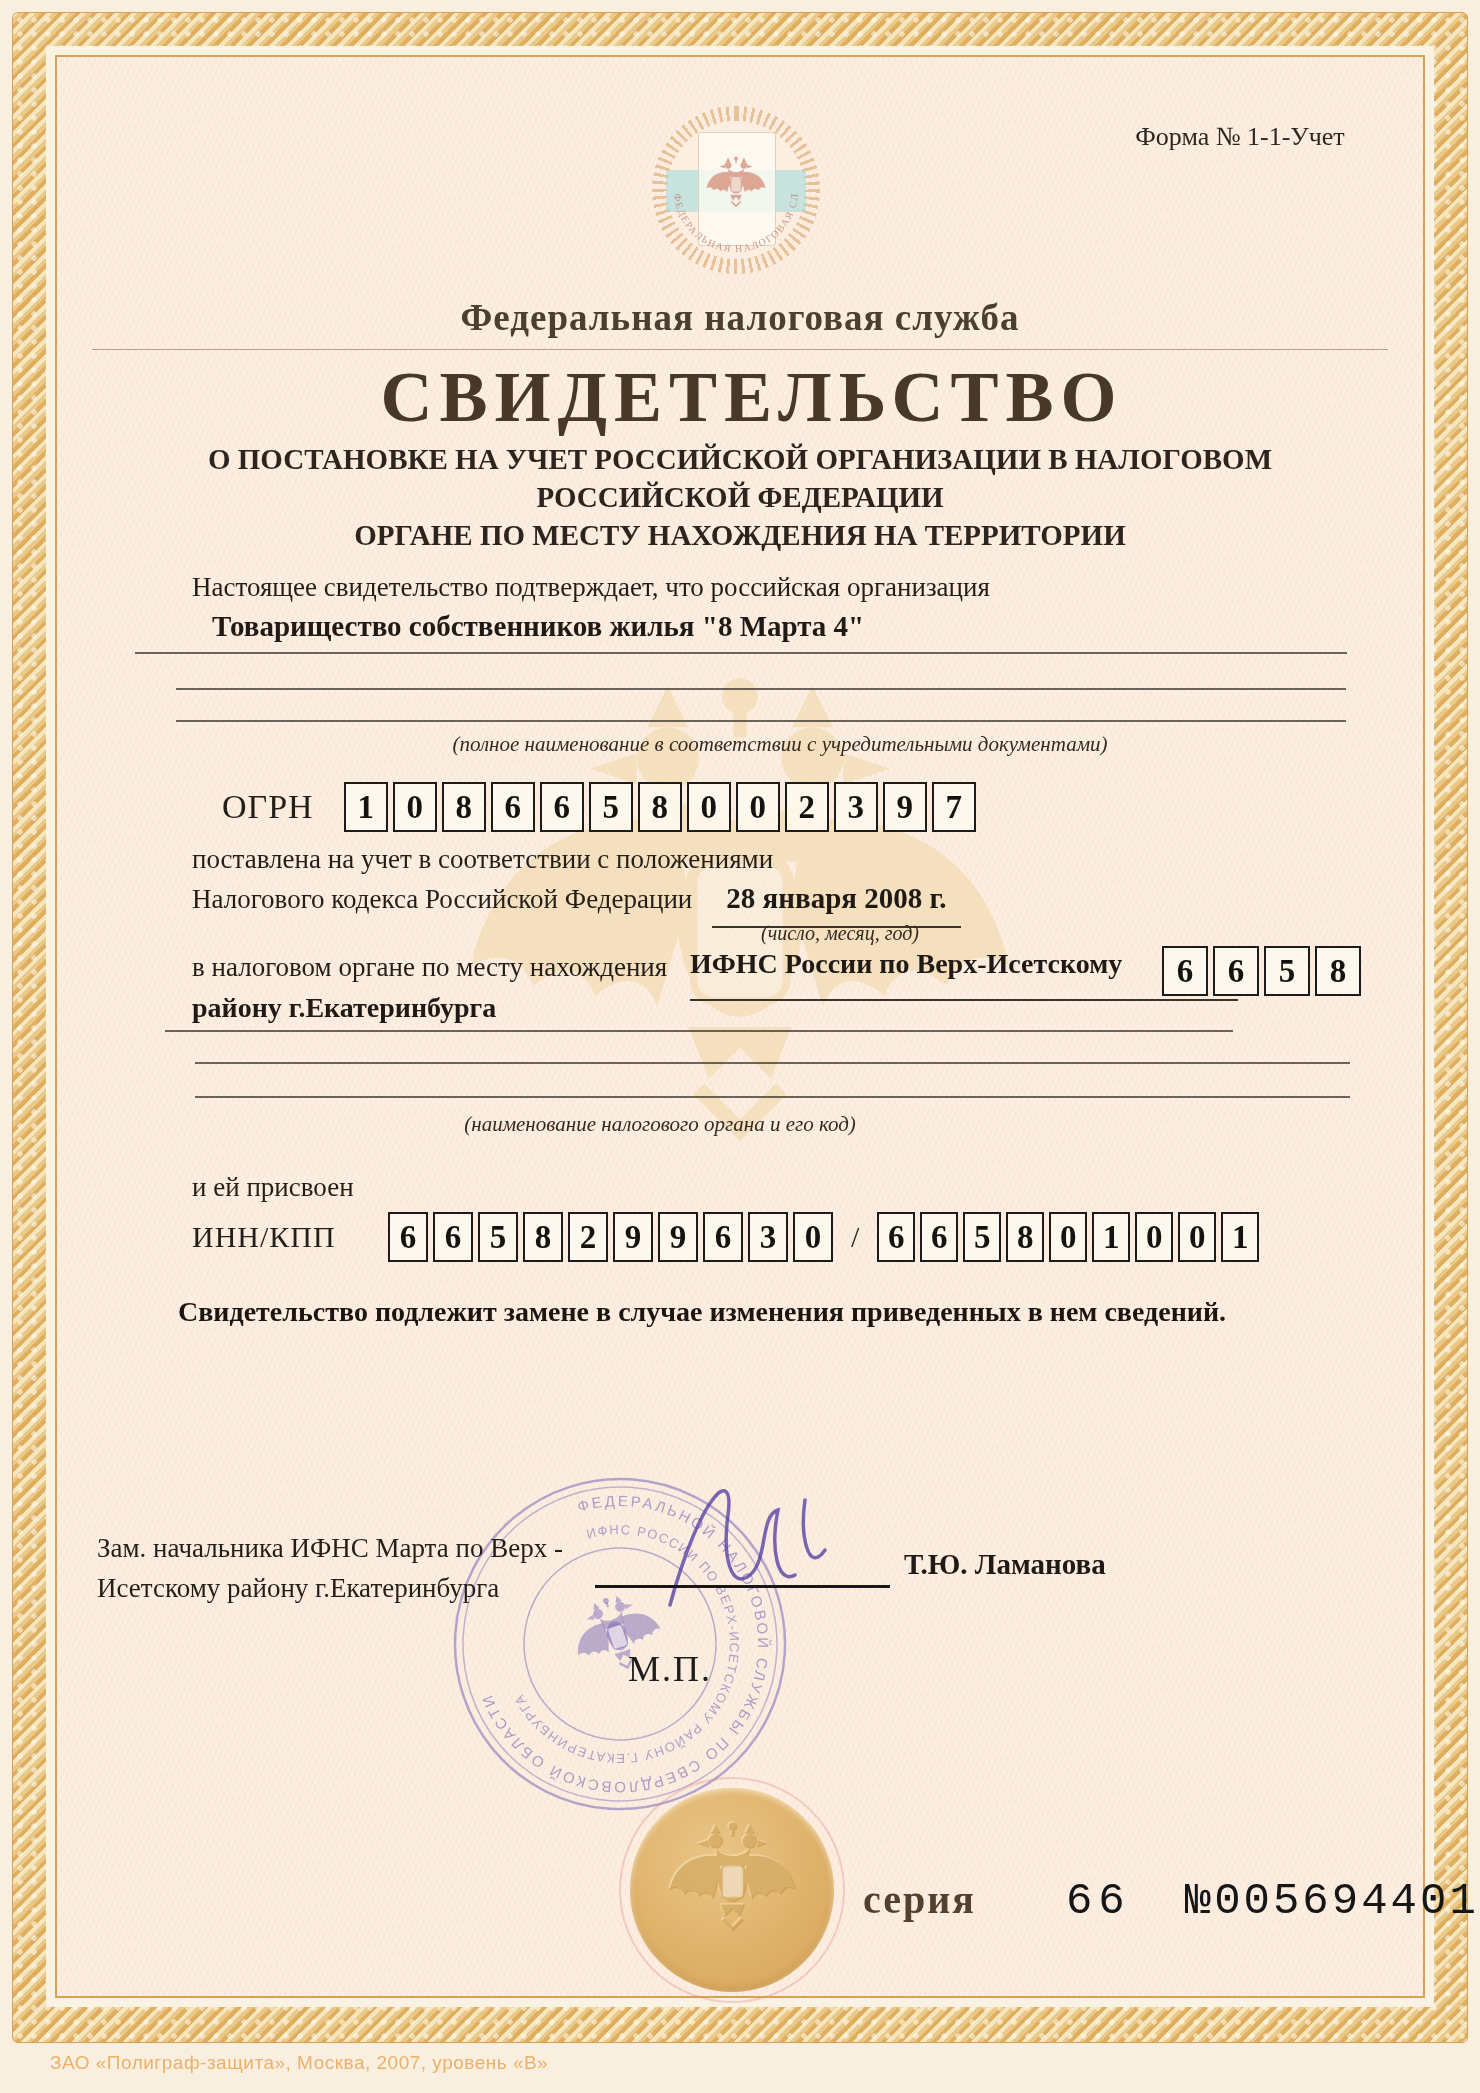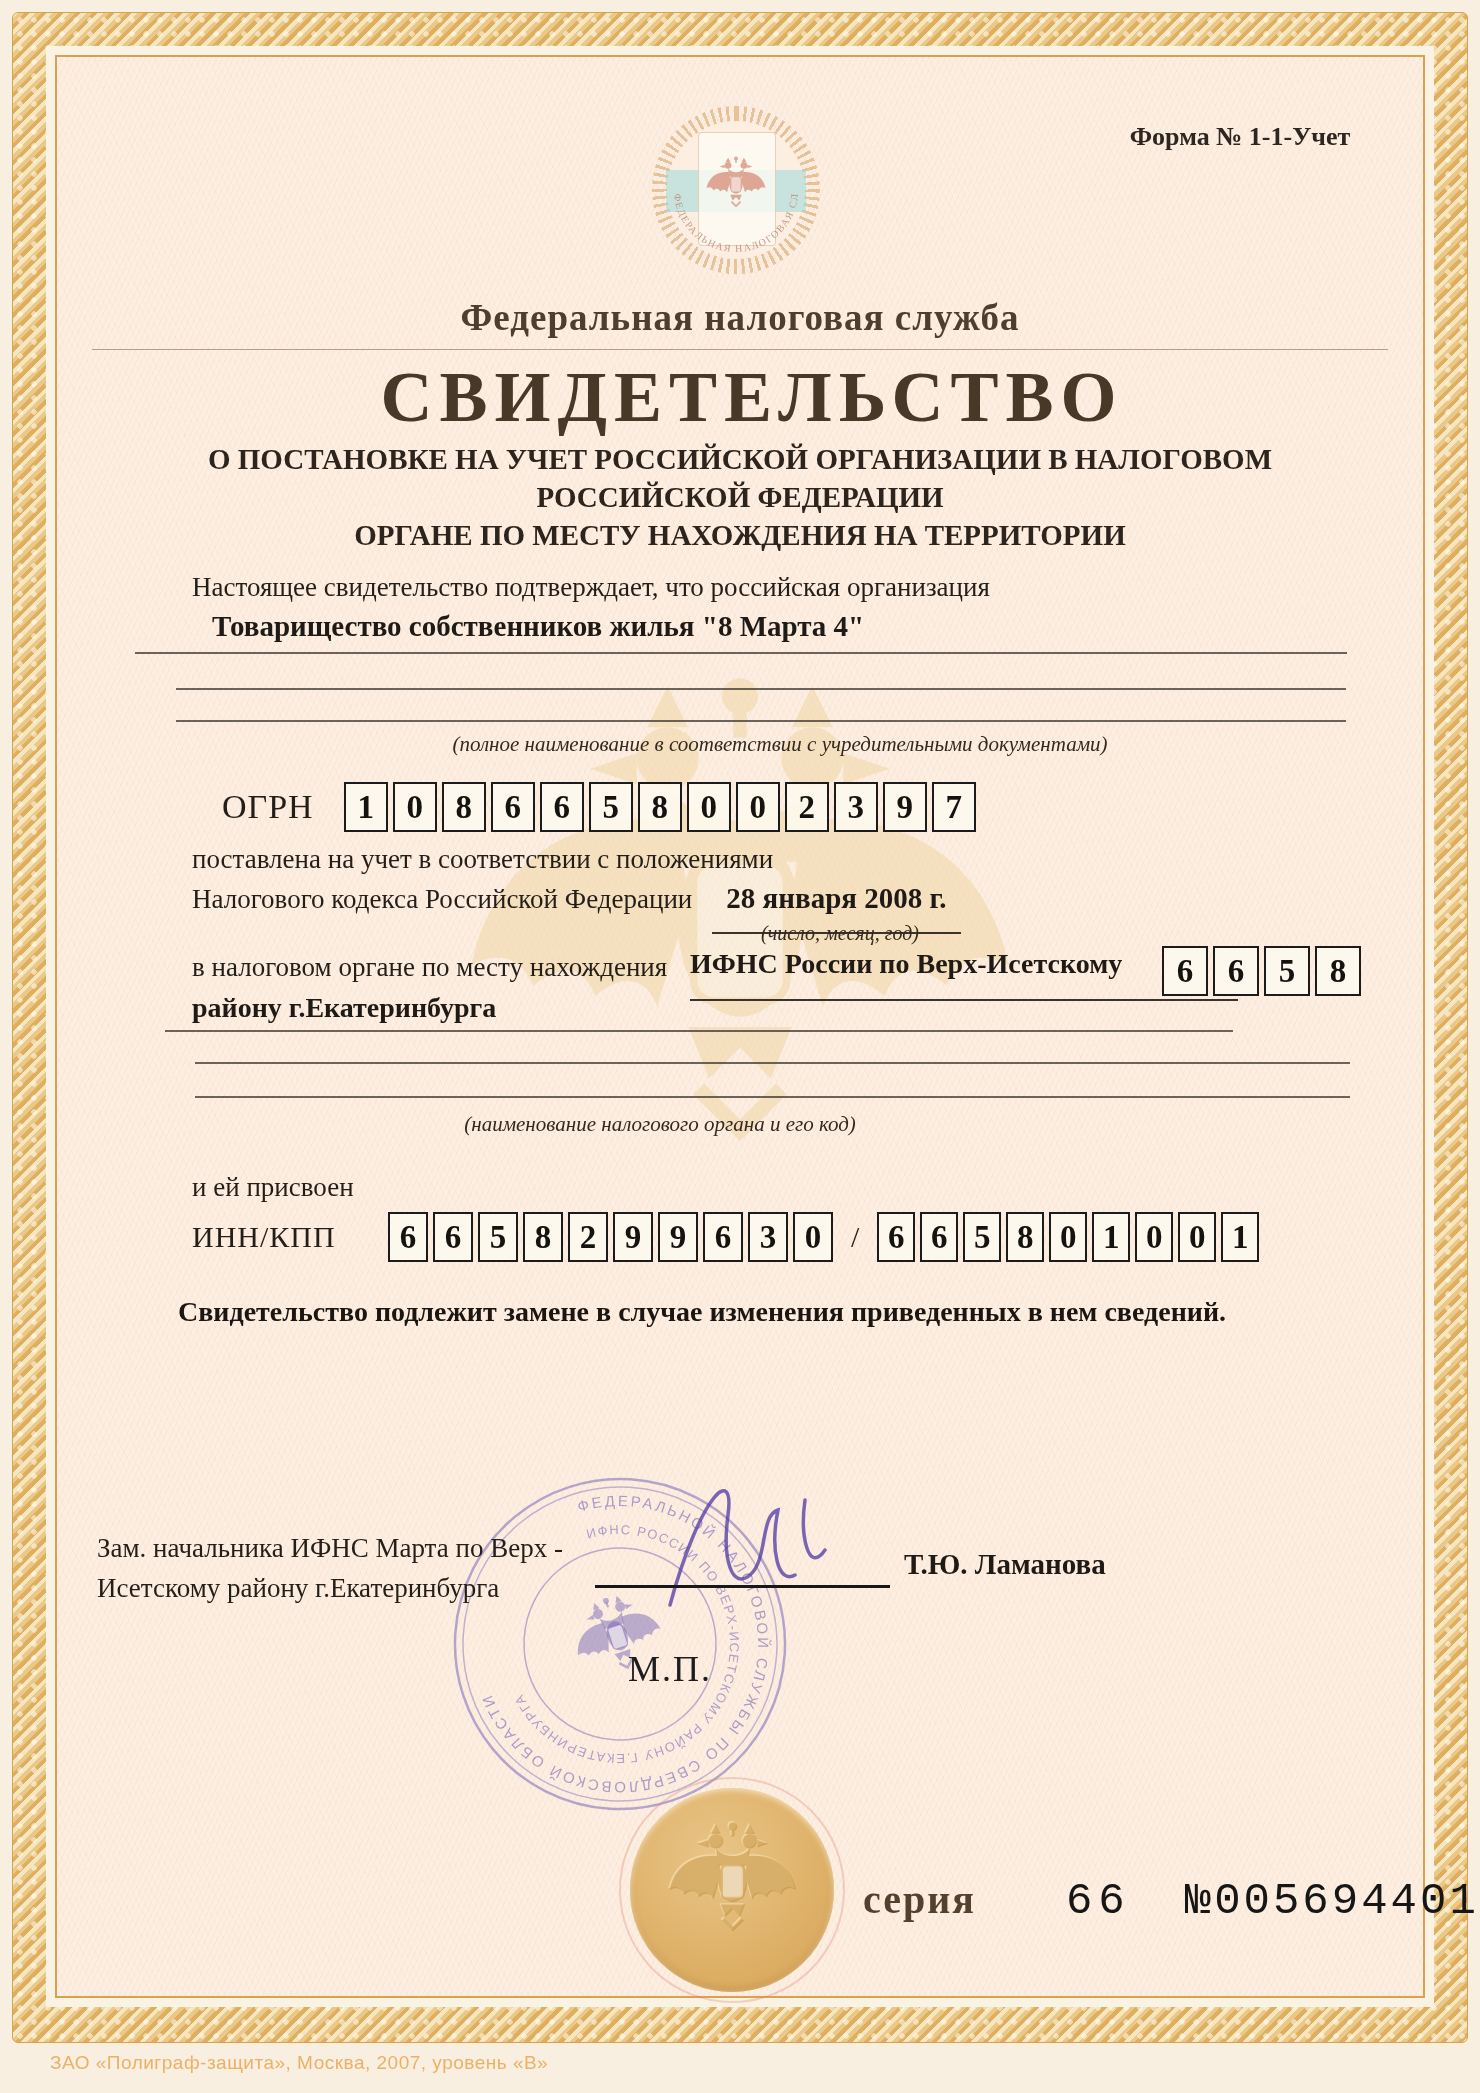--- a/index.html
+++ b/index.html
@@ -26,21 +26,21 @@
   }
   .field::before{
     content:'';position:absolute;inset:0;pointer-events:none;
     background:
       repeating-linear-gradient(115deg, rgba(235,158,132,.10) 0 1px, rgba(0,0,0,0) 1px 5px),
       repeating-linear-gradient(63deg, rgba(236,172,140,.08) 0 1px, rgba(0,0,0,0) 1px 6px);
   }
   .abs{position:absolute;}
   .center{text-align:center;}
 
-  .form-label{font-size:26px;font-weight:bold;color:#2e2620;}
+  .form-label{font-size:26px;font-weight:normal;color:#2e2620;}
   .agency{width:100%;font-size:37px;font-weight:bold;color:#4c3e31;letter-spacing:1px;}
   .agency-rule{height:1px;background:rgba(120,95,70,.55);}
   .doc-title{width:100%;font-size:72px;font-weight:bold;color:#483828;letter-spacing:7px;}
   .subtitle{width:100%;font-size:29px;font-weight:bold;color:#2c241d;line-height:38px;}
 
   .body-text{font-size:27px;color:#241e19;}
   .org-name{font-size:29px;font-weight:bold;color:#1f1a15;}
   .caption{font-size:21px;font-style:italic;color:#33291f;}
   .rule{height:2px;background:rgba(60,52,44,.75);}
 
@@ -52,21 +52,21 @@
     font-family:"Liberation Serif",serif;font-weight:bold;font-size:33px;color:#151310;
     height:46px;
   }
   .cells-ogrn .digit-cell{width:40px;}
   .cells-code .digit-cell{width:42px;}
   .cells-inn .digit-cell{width:36px;}
   .cells-kpp .digit-cell{width:34px;}
   .row{display:flex;align-items:center;justify-content:space-between;}
   .date-underlined{
     font-weight:bold;font-size:29px;color:#1f1a15;
-    border-bottom:2.5px solid #3a332c;padding:0 14px 17px 14px;
+    border-bottom:2.5px solid #3a332c;padding:0 14px 11px 14px;
   }
   .authority-name{font-size:28px;font-weight:bold;color:#1f1a15;}
   .note-bold{font-size:28px;font-weight:bold;color:#1b1612;}
 
   .sig-title{font-size:27px;color:#241e19;line-height:40px;}
   .sig-name{font-size:29px;font-weight:bold;color:#1f1a15;}
   .sig-line{height:3px;background:#181818;}
   .mp{font-size:36px;color:#1d1d1d;letter-spacing:2px;}
 
   .series-label{font-size:40px;font-weight:bold;color:#54402e;letter-spacing:2px;}

